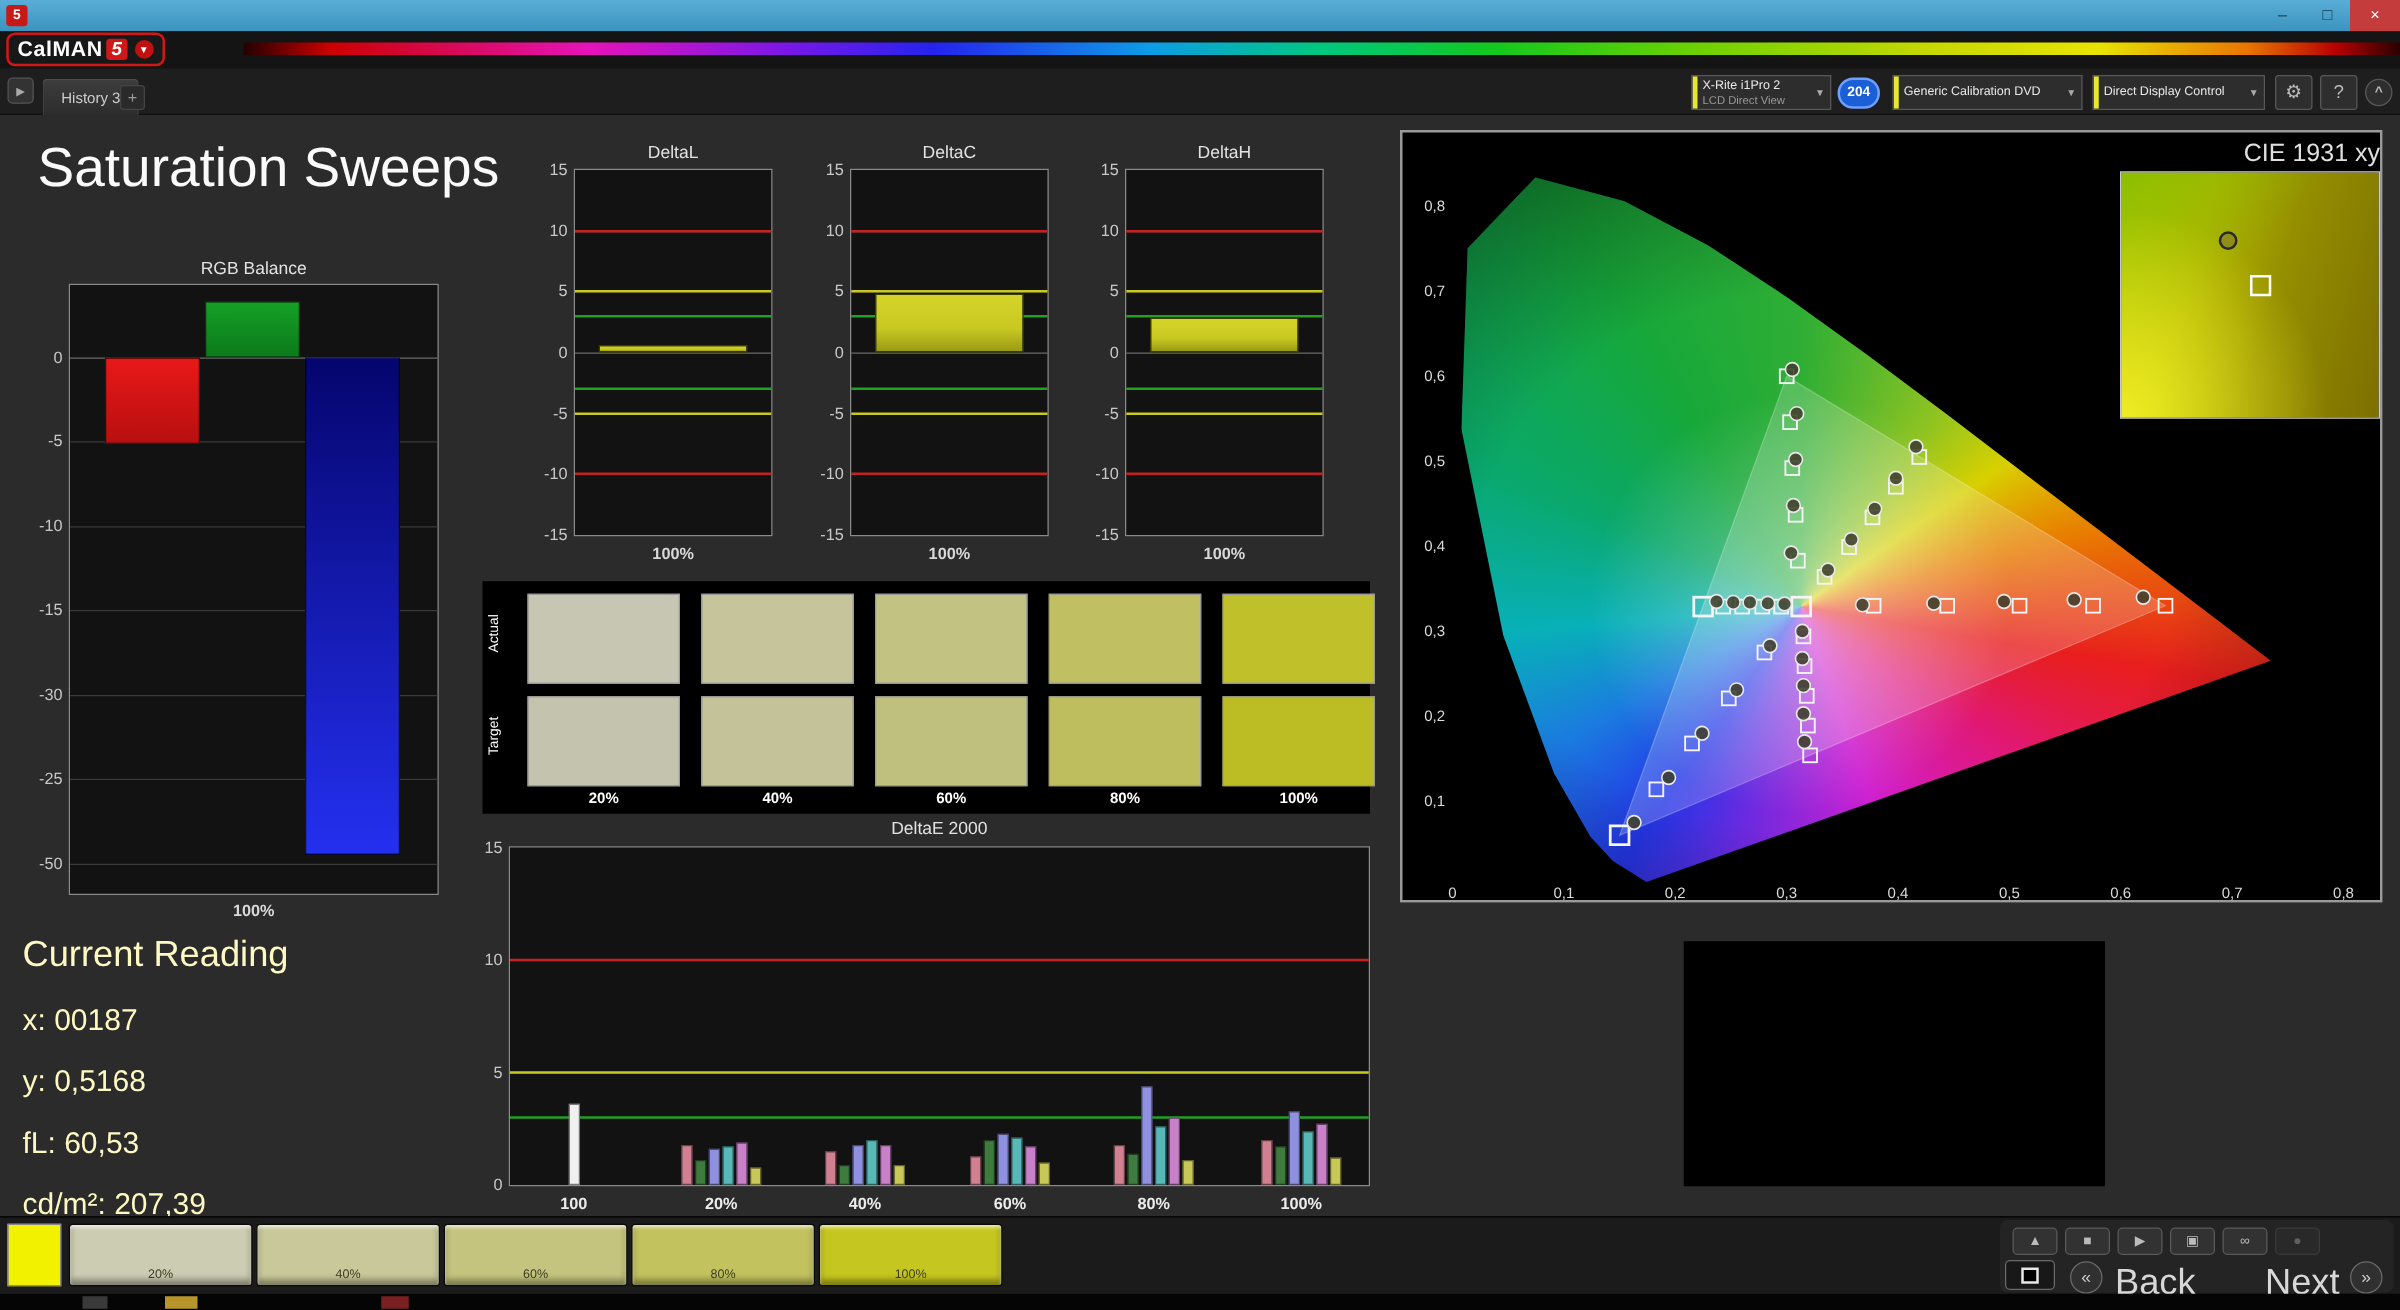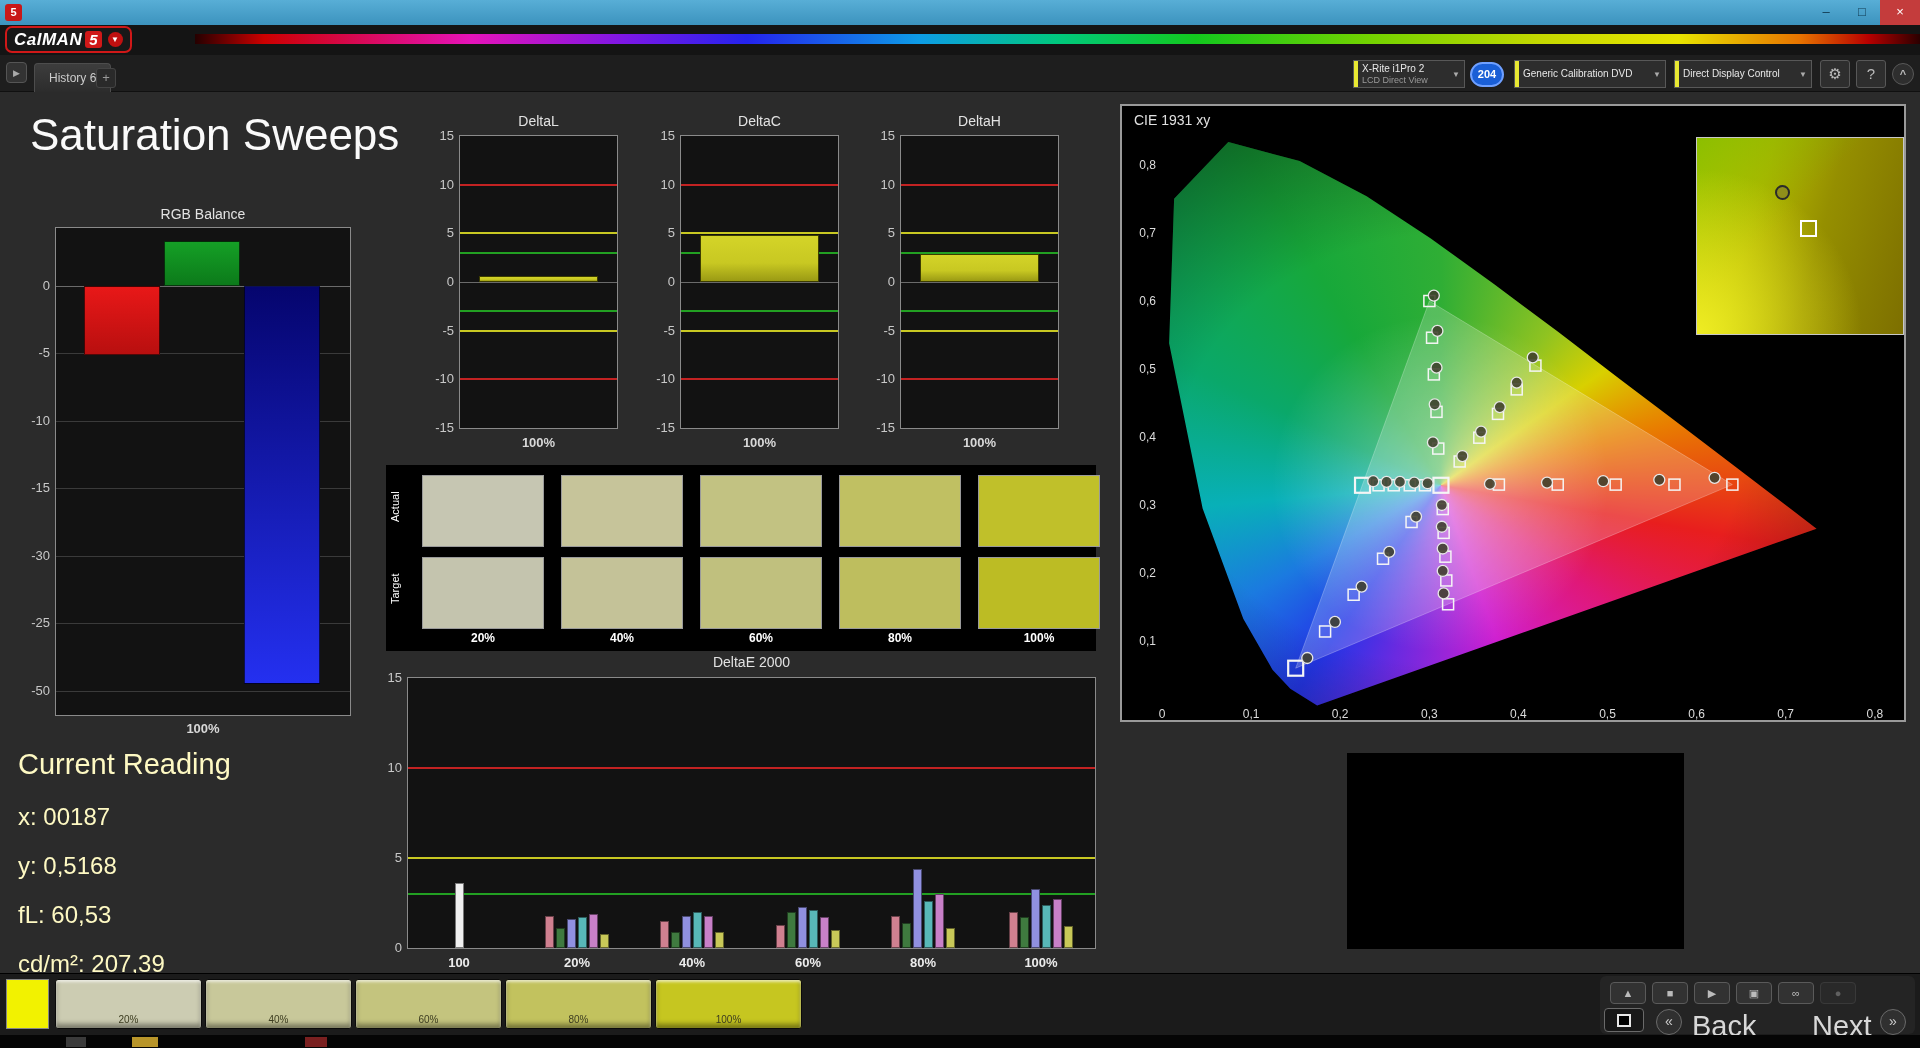--- a/index.html
+++ b/index.html
@@ -18,21 +18,21 @@
   #btn-min { right:76px; } #btn-max { right:40px; }
   #btn-close { right:0; width:40px; background:#c43c3c; color:#fff; }
 
   
   #chrome { position:absolute; left:0; top:25px; width:1920px; height:30px; background:#141414; }
   #rainbow { position:absolute; left:195px; right:0; top:9px; height:10px;
      background:linear-gradient(to right,#250000,#cc0000 4%,#e613b9 16%,#7c17e6 25%,#2423ee 32%,
         #0d9ce6 42%,#00c87e 50%,#13c81e 58%,#72d200 68%,#c4d800 78%,#e8e400 86%,#e87400 93%,#b80000 97%,#2a0000); }
   #logo { position:absolute; left:5px; top:1px; height:27px; display:flex; align-items:center;
           border:2px solid #d01818; border-radius:7px; background:#181818; padding:0 7px; }
-  #logo .logo-text { color:#fff; font-weight:bold; font-style:italic; font-size:17px; letter-spacing:0.5px; }
+  #logo .logo-text { color:#fff; font-weight:bold; font-size:17px; letter-spacing:0.5px; }
   #logo .logo-num { background:#d01818; color:#fff; border-radius:3px; font-style:italic;
                     font-weight:bold; font-size:15px; padding:0 4px; margin-left:3px; }
   #logo-caret { width:15px; height:15px; border-radius:50%; background:#c01010; color:#fff;
                 font-size:8px; text-align:center; line-height:15px; margin-left:6px; }
 
   
   #tabrow { position:absolute; left:0; top:55px; width:1920px; height:37px; background:#1e1e1e;
             border-bottom:1px solid #101010; }
   #expand-btn { position:absolute; left:6px; top:7px; width:21px; height:21px; background:#333;
                 border:1px solid #555; border-radius:4px; color:#aaa; font-size:9px;
@@ -97,21 +97,21 @@
   .swatch { position:absolute; width:122px; height:72px; border:1px solid #9a9a9a; }
   .swatch-col-label { position:absolute; font-size:12px; font-weight:bold; color:#fff; transform:translateX(-50%); }
 
   
   #deltae-plot { left:407px; top:677px; width:689px; height:272px; }
   #deltae-title { left:407px; top:654px; width:689px; }
 
   
   #cie-panel { position:absolute; left:1120px; top:104px; width:786px; height:618px; background:#000;
                border:2px solid #9a9a9a; }
-  #cie-title { position:absolute; left:12px; top:6px; width:100%; text-align:left; font-size:14px; color:#e0e0e0; }
+  #cie-title { position:absolute; left:0; top:6px; width:100%; text-align:right; font-size:20px; color:#e0e0e0; }
   #cie-plot { position:absolute; left:40px; top:25px; width:713px; height:578px; }
   #horseshoe { position:absolute; left:0; top:0; width:713px; height:578px;
      clip-path:polygon(21.76% 99.41%, 18.0% 96.5%, 15.5% 93.2%, 11.4% 84.4%, 5.7% 65.3%, 1.0% 36.7%,
         1.7% 11.7%, 9.3% 1.9%, 19.3% 5.2%, 28.7% 11.3%, 37.7% 18.6%, 46.6% 26.5%, 55.5% 34.7%,
         64.1% 42.8%, 71.9% 50.1%, 78.4% 56.2%, 86.4% 63.7%, 91.8% 68.8%);
      background:
        radial-gradient(circle at 39% 61%, rgba(255,255,255,0.40), rgba(255,255,255,0) 30%),
        radial-gradient(ellipse at 42% 55%, rgba(0,0,0,0) 48%, rgba(0,0,0,0.55) 96%),
        conic-gradient(from 0deg at 39.1% 61.3%, #2fae35 0deg, #8fc321 35deg, #d8d000 55deg,
           #e87e00 75deg, #e81e1e 100deg, #e01878 125deg, #cf1fd0 160deg, #6a2ae0 195deg,
@@ -172,21 +172,21 @@
   <div id="rainbow"></div>
   <div id="logo">
     <span class="logo-text">CalMAN</span>
     <span class="logo-num">5</span>
     <span id="logo-caret">▼</span>
   </div>
 </div>
 
 <div id="tabrow">
   <div id="expand-btn">▶</div>
-  <div id="history-tab">History 6</div>
+  <div id="history-tab">History 3</div>
   <div id="add-tab">+</div>
 
   <div class="dropdown" id="dd-meter">
     <div class="accent"></div>
     <div class="dd-text">
       <div>X-Rite i1Pro 2</div>
       <div class="sub">LCD Direct View</div>
     </div>
     <div class="chev">▼</div>
   </div>

